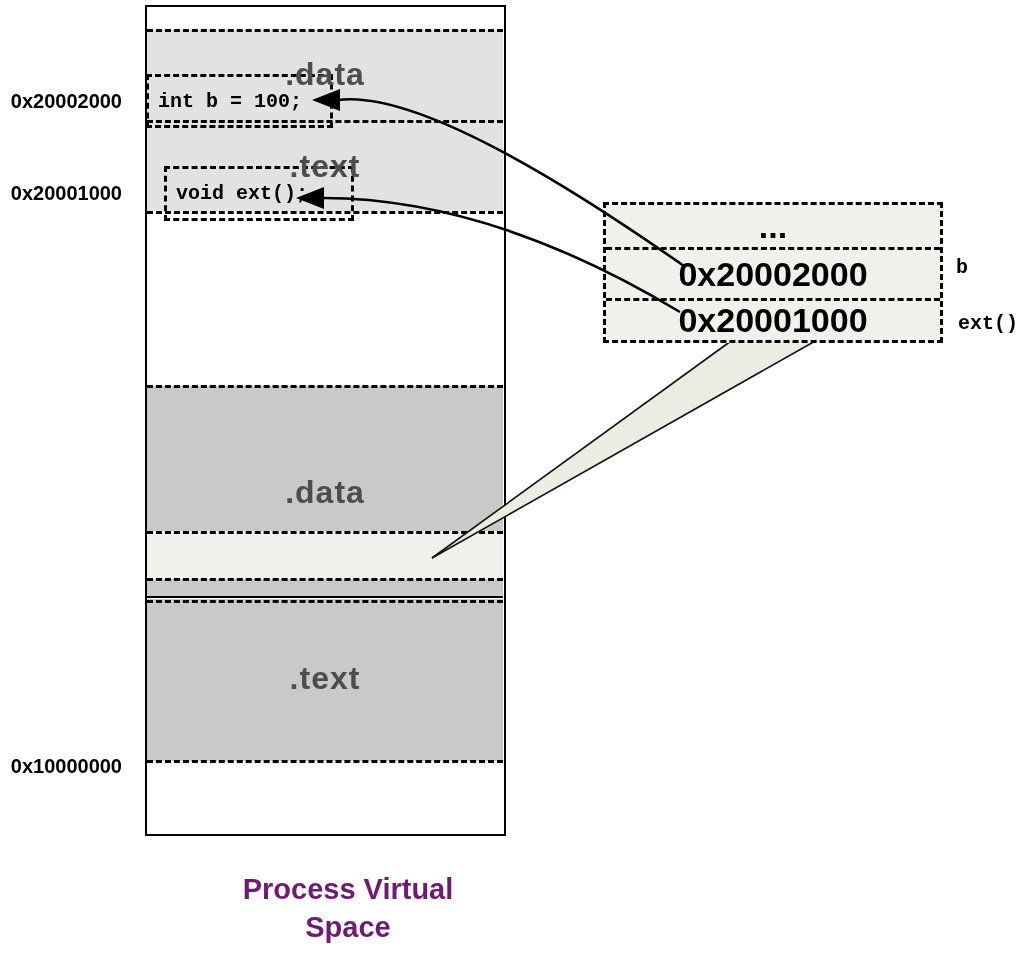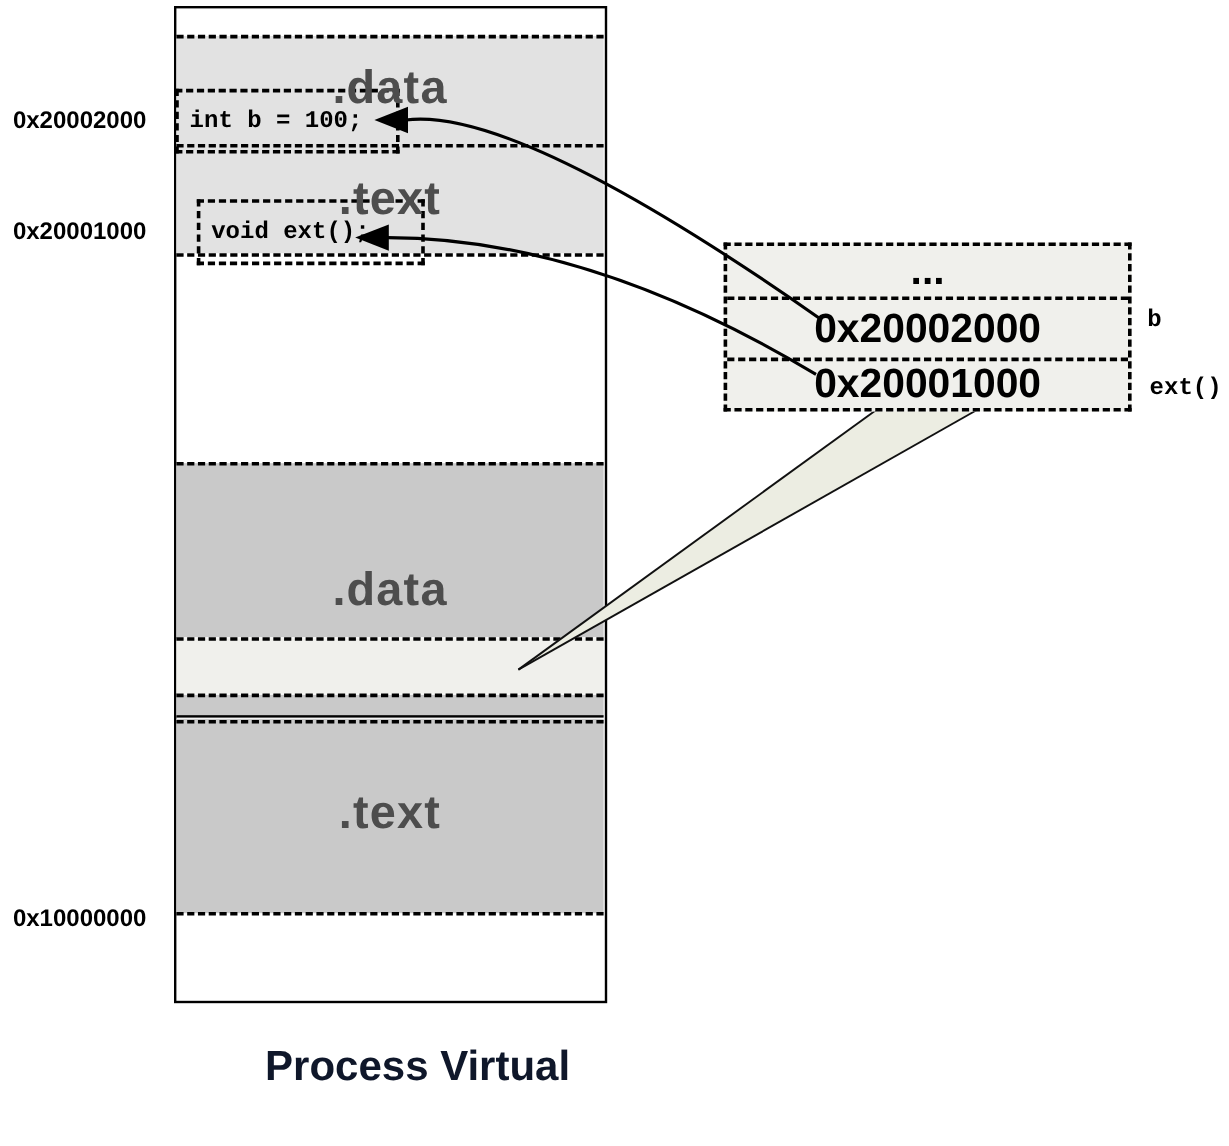--- a/index.html
+++ b/index.html
@@ -24,21 +24,21 @@
   .code-box { border:3px dashed #000; z-index:2; display:flex; align-items:center; }
   .box-int-b    { left:146px; top:74px;  width:187px; height:54px; }
   .box-void-ext { left:164px; top:166px; width:190px; height:55px; }
   .code-text {
     font-family:"Liberation Mono", monospace; font-weight:bold; font-size:20px;
     color:#000; padding-left:9px; white-space:pre;
   }
 
   .section-label {
     left:147px; width:356px; text-align:center; z-index:4;
-    font-weight:bold; font-size:39px; line-height:34px; color:var(--section-label-color);
+    font-weight:bold; font-size:32px; line-height:34px; color:var(--section-label-color);
     letter-spacing:1px;
   }
   .got-label { font-size:28px; line-height:32px; color:#000; letter-spacing:2px; z-index:4; }
 
   .addr-label {
     left:4px; width:118px; text-align:right; font-weight:bold; font-size:20px; line-height:20px;
     color:#000; z-index:2;
   }
 
   
@@ -53,21 +53,21 @@
   .got-row-3 { flex:1; border-top:3px dashed #000; }
 
   .annot {
     font-family:"Liberation Mono", monospace; font-weight:bold; font-size:20px; color:#000; z-index:6;
   }
   .annot-b   { left:956px; top:256px; }
   .annot-ext { left:958px; top:312px; }
 
   .caption {
     left:148px; top:870px; width:400px; text-align:center;
-    font-weight:bold; font-size:35px; line-height:38px; color:#0f172a; z-index:2;
+    font-weight:bold; font-size:29px; line-height:38px; color:#701a75; z-index:2;
   }
 
   svg.overlay { position:absolute; left:0; top:0; width:1024px; height:955px; pointer-events:none; }
   svg.wedge-layer { z-index:5; }
   svg.arrow-layer { z-index:7; }
   .wedge { fill:var(--wedge-fill); stroke:none; }
   .wedge-edge { stroke:#111; stroke-width:1.6; }
   .arrow-shaft { stroke:#000; stroke-width:2.6; fill:none; }
   .arrow-head { fill:#000; stroke:none; }
 </style>
@@ -126,15 +126,16 @@
 
   <svg class="overlay arrow-layer">
     <path class="arrow-shaft" d="M 684 266 Q 430 88 338 100"></path>
     <polygon class="arrow-head" points="312,100 340,89 340,111"></polygon>
     <path class="arrow-shaft" d="M 680 312 Q 490 198 323 198"></path>
     <polygon class="arrow-head" points="296,198 324,187 324,209"></polygon>
   </svg>
 
   <div class="abs caption">
     <div>Process Virtual</div>
+    <div>Space</div>
   </div>
 
 </div>
 
 </body></html>

